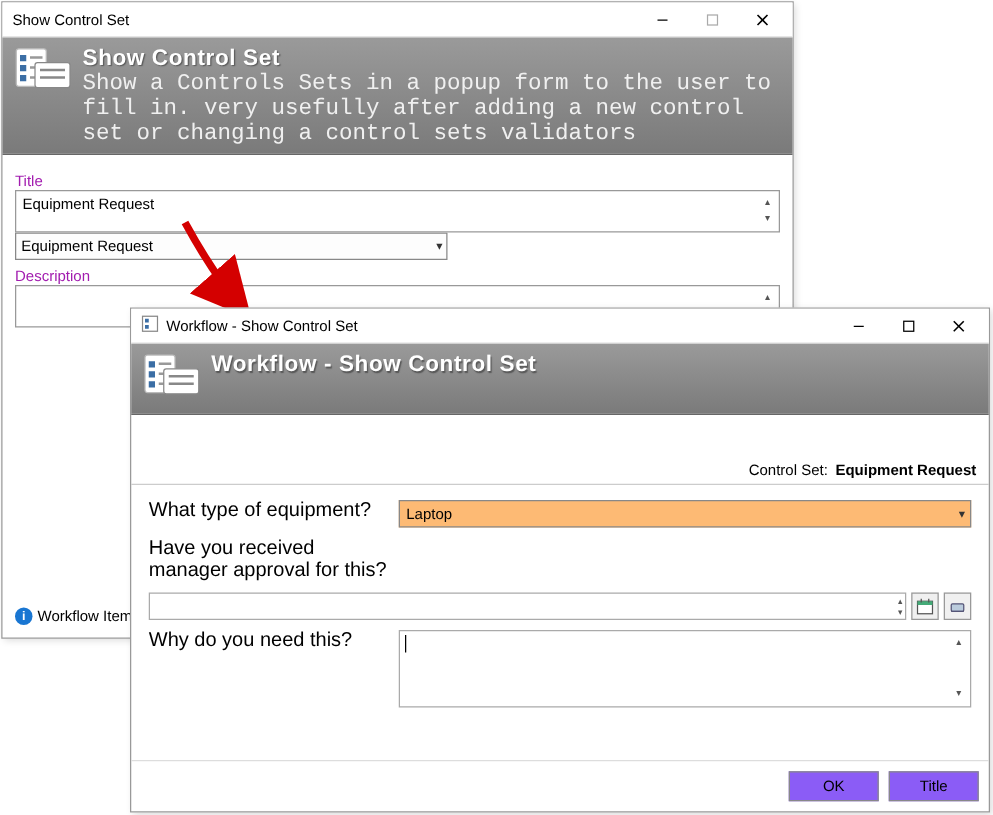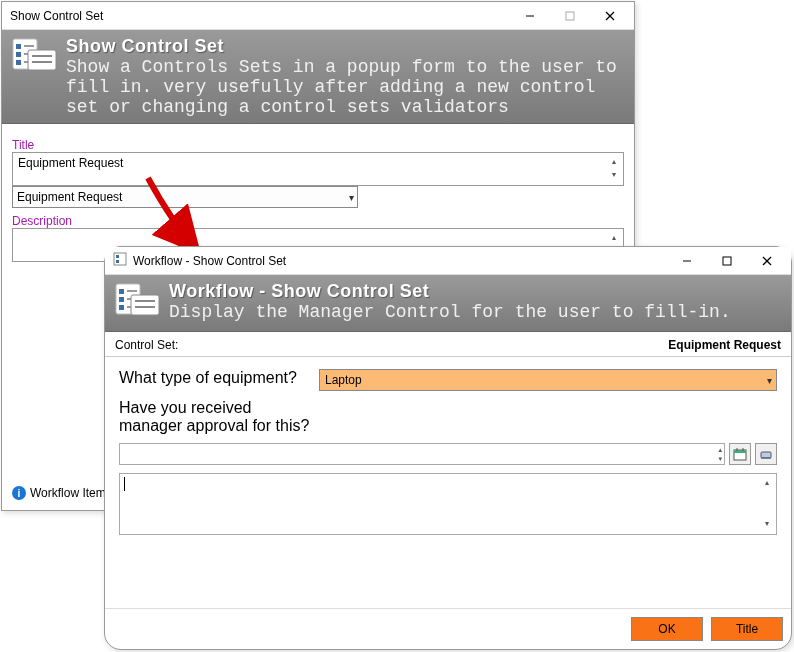--- a/index.html
+++ b/index.html
@@ -183,29 +183,30 @@
   .textarea .cursor {
     display:inline-block;width:1px;height:14px;background:#000;vertical-align:middle;
   }
   .textarea .spin{right:2px;top:2px;}
   .btn-row {
     display:flex; justify-content:flex-end; gap:8px;
     padding:8px; border-top:1px solid #ddd;
   }
   .btn {
     min-width:72px; height:24px;
-    border:1px solid #888; background:#f97316;
+    border:1px solid #888; background:#8b5cf6;
     display:flex;align-items:center;justify-content:center;
     font-size:12px; cursor:pointer;
   }
   .cs-header-right {
-    display:flex; justify-content:space-between;
+    display:flex; justify-content:flex-end;
     padding: 6px 10px 4px;
     border-bottom:1px solid #ccc;
     font-size:12px;
+    margin-top:31px;
   }
   .cs-header-right .lab { margin-right:6px; }
   .cs-header-right .val { font-weight:bold; }
 </style>
 </head>
 <body>
 
 <div class="window" style="left:1px; top:1px; width:634px; height:510px;">
   <div class="titlebar">
     <span class="title-text">Show Control Set</span>
@@ -279,21 +280,21 @@
 
 <svg class="arrow" style="left:140px; top:170px; width:70px; height:90px;">
   <defs>
     <marker id="ah" viewBox="0 0 10 10" refX="8" refY="5" markerWidth="8" markerHeight="8" orient="auto">
       <path d="M0,0 L10,5 L0,10 z" fill="#d40000"></path>
     </marker>
   </defs>
   <path d="M8,8 C20,30 35,55 55,78" stroke="#d40000" stroke-width="6" fill="none" marker-end="url(#ah)"></path>
 </svg>
 
-<div class="window" style="left:104px; top:246px; width:688px; height:404px;border-radius:17px;">
+<div class="window" style="left:104px; top:246px; width:688px; height:404px;">
   <div class="titlebar">
     <span style="margin-right:6px;">
       <svg width="14" height="14">
           <rect x="1" y="1" width="12" height="12" fill="#fff" stroke="#888"></rect>
           <rect x="3" y="3" width="3" height="3" fill="#3b6ea5"></rect>
           <rect x="3" y="8" width="3" height="3" fill="#3b6ea5"></rect>
         </svg>
     </span>
     <span class="title-text">Workflow - Show Control Set</span>
     <div class="win-btn">
@@ -323,21 +324,20 @@
         <line x1="14" y1="18" x2="24" y2="18" stroke="#999" stroke-width="2"></line>
         <rect x="6" y="24" width="5" height="5" fill="#3b6ea5"></rect>
         <line x1="14" y1="26" x2="24" y2="26" stroke="#999" stroke-width="2"></line>
         <rect x="18" y="14" width="28" height="20" rx="2" fill="#fff" stroke="#888"></rect>
         <line x1="22" y1="20" x2="42" y2="20" stroke="#888" stroke-width="2"></line>
         <line x1="22" y1="26" x2="42" y2="26" stroke="#888" stroke-width="2"></line>
       </svg>
     </div>
     <div class="banner-text">
       <div class="banner-title">Workflow - Show Control Set</div>
-      <div class="banner-desc">Display the Manager Control for the user to fill-in.</div>
     </div>
   </div>
 
   <div class="cs-header-right">
     <span class="lab">Control Set:</span>
     <span class="val">Equipment Request</span>
   </div>
 
   <div class="form-area" style="padding:4px 14px;">
     <div class="cs-row">
@@ -375,20 +375,21 @@
             <svg width="14" height="14">
                 <rect x="2" y="5" width="10" height="6" rx="1" fill="#bcd" stroke="#557"></rect>
                 <line x1="2" y1="11" x2="12" y2="11" stroke="#557"></line>
               </svg>
           </div>
         </div>
       </div>
     </div>
 
     <div class="cs-row">
+      <div class="lbl">Why do you need this?</div>
       <div class="ctl">
         <div class="textarea">
           <span class="cursor"></span>
           <div class="spin">
             <div>▴</div>
             <div style="margin-top:28px;">▾</div>
           </div>
         </div>
       </div>
     </div>

